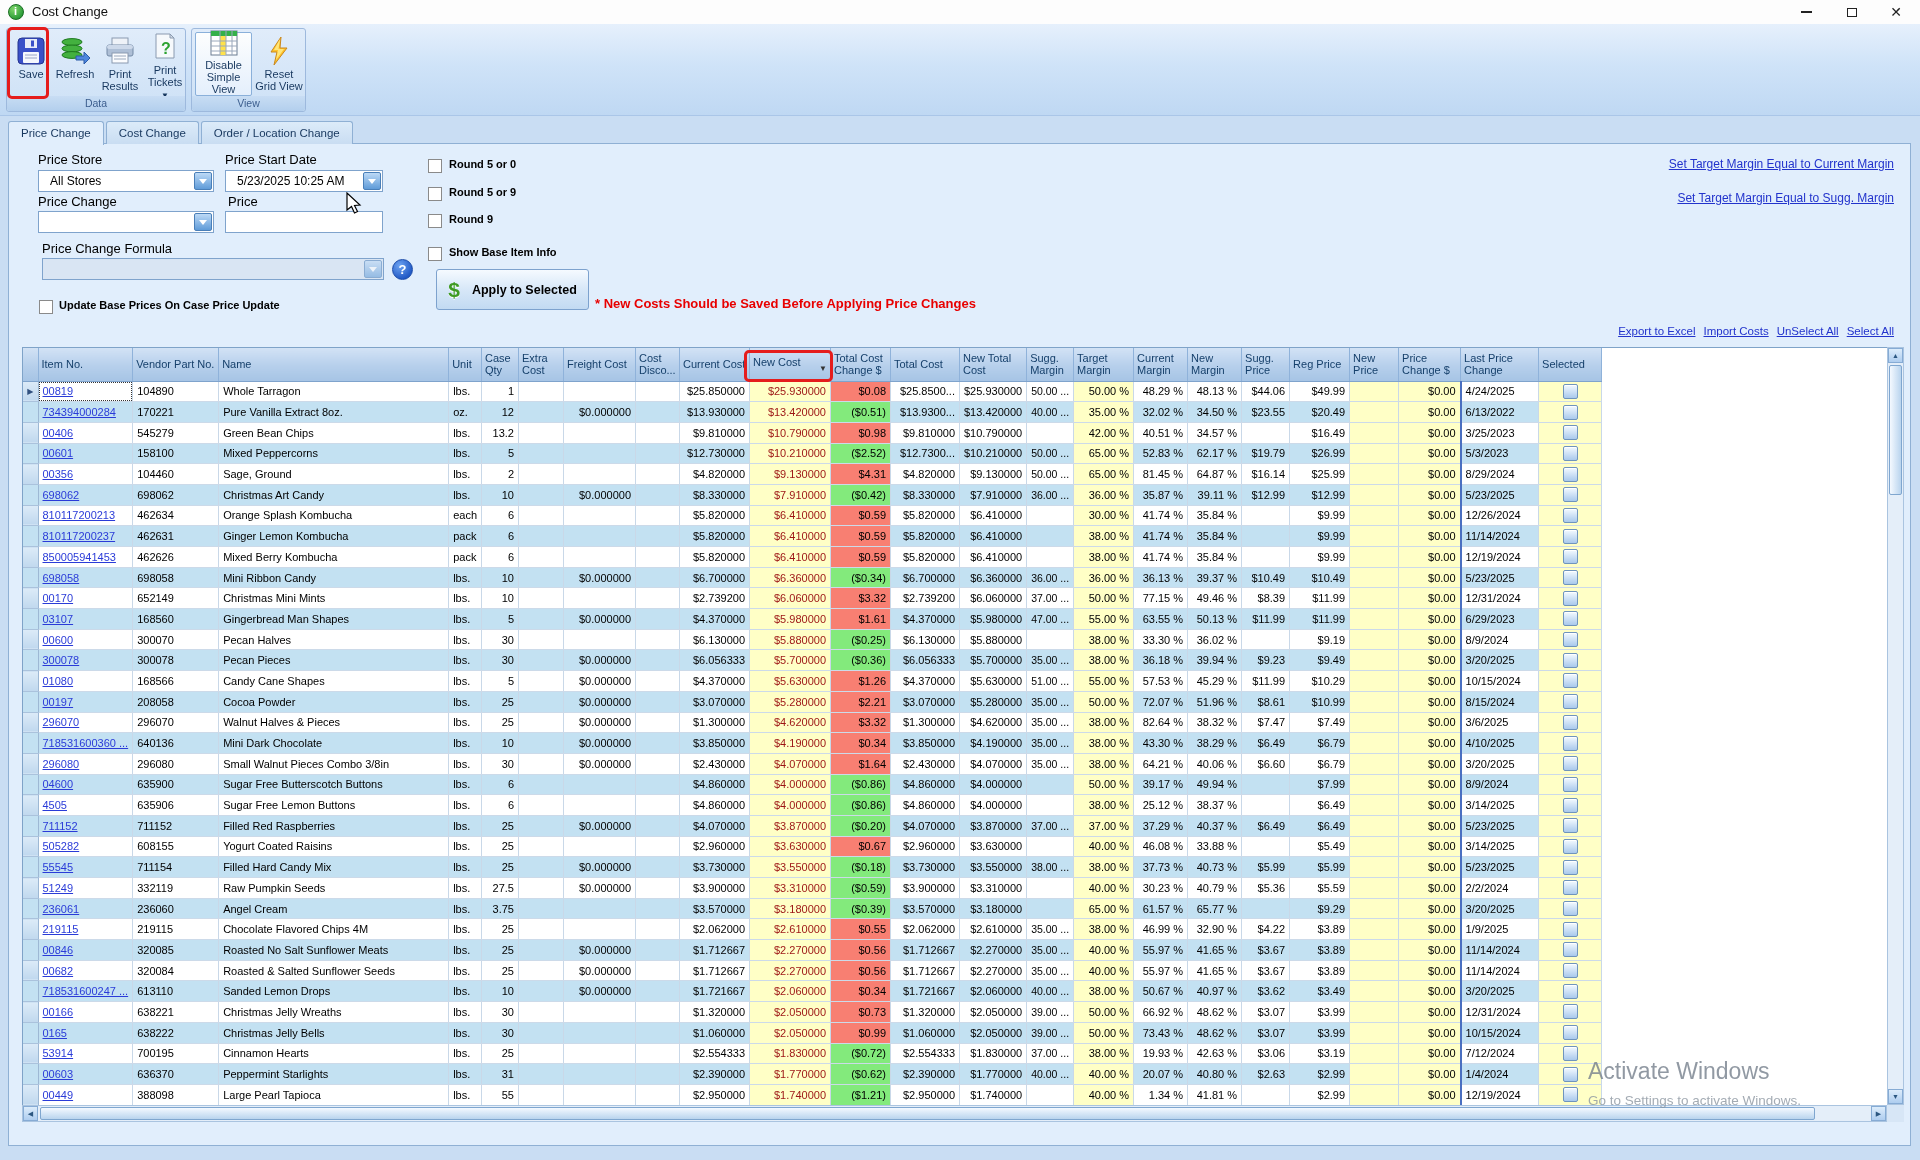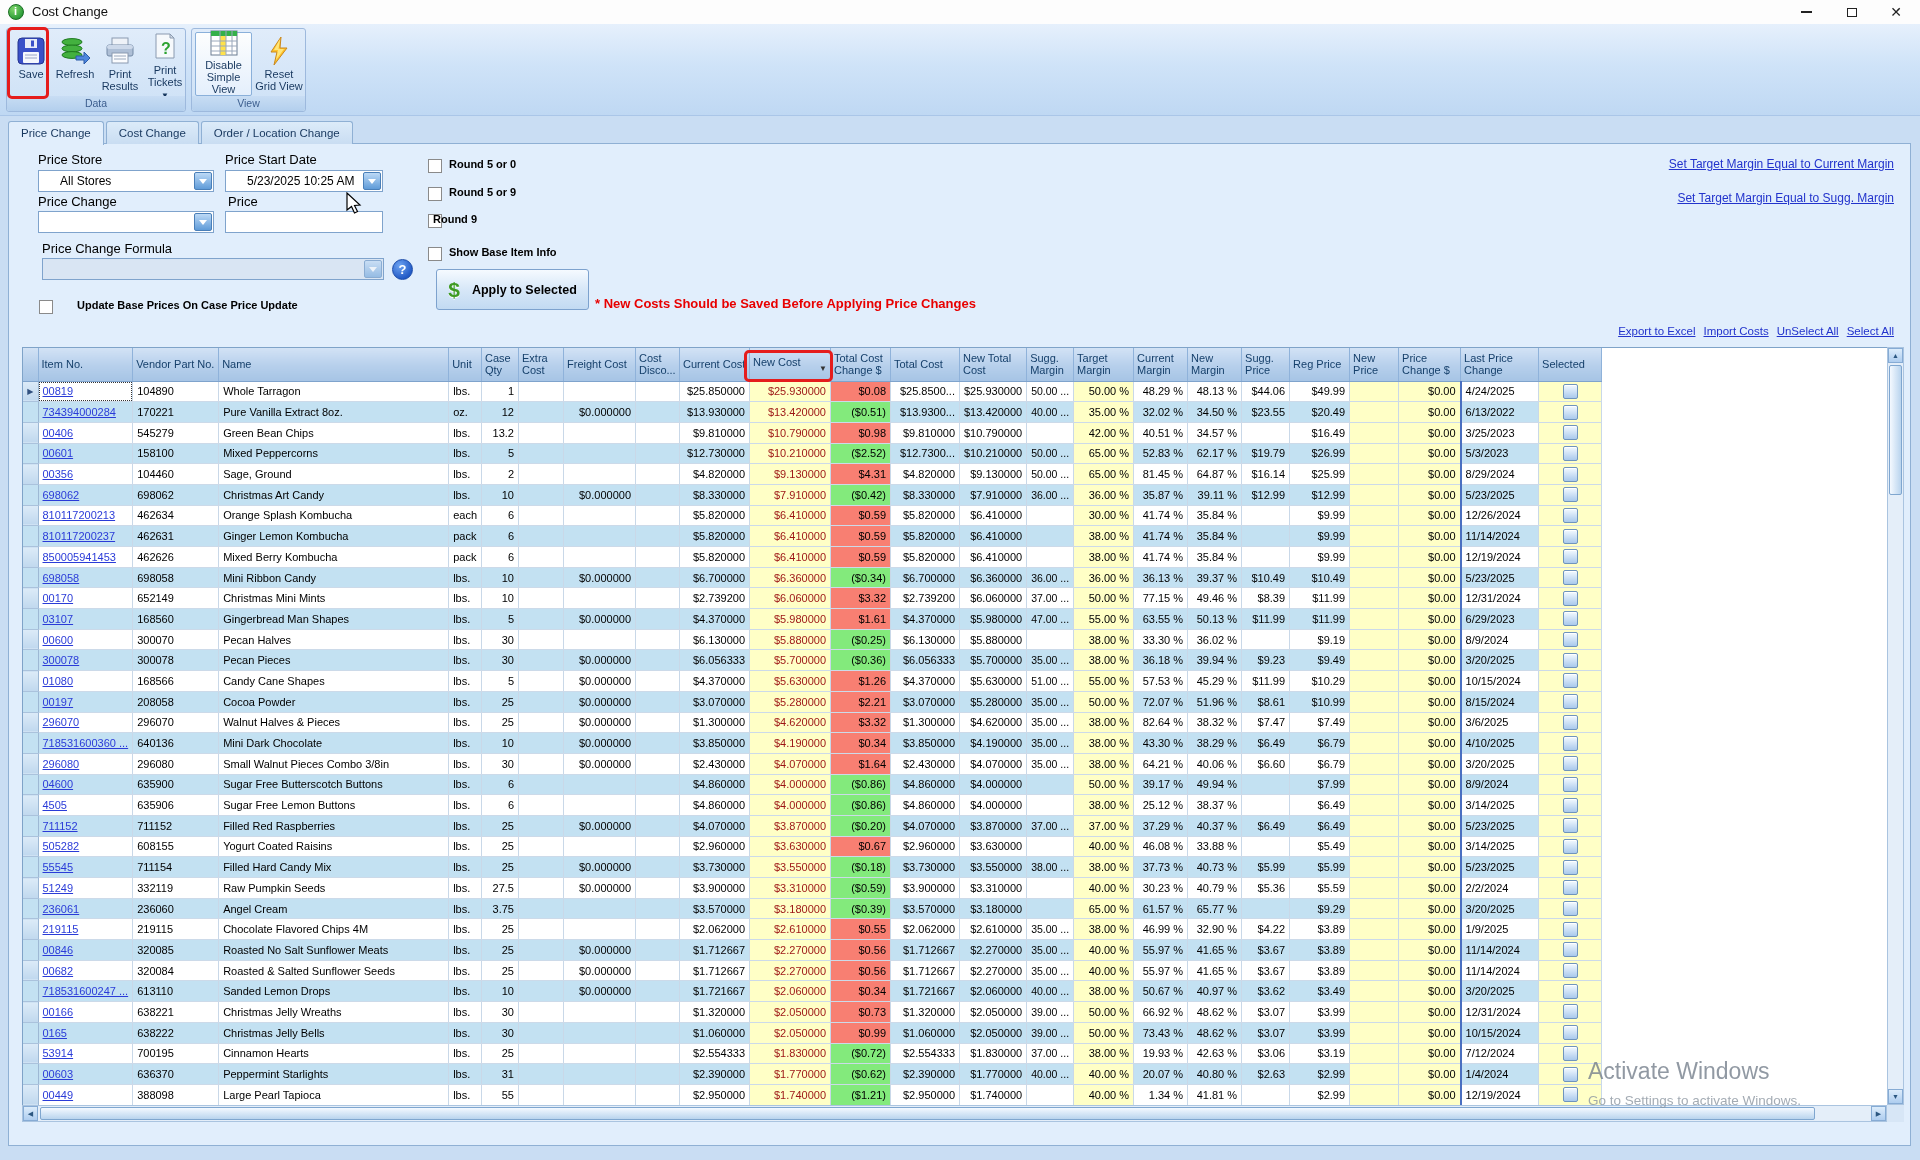--- a/index.html
+++ b/index.html
@@ -39,21 +39,21 @@
     border-bottom:none; border-radius:3px 3px 0 0; background:linear-gradient(#dcebf9,#c9ddf2);
     margin-right:2px; line-height:22px; }
   .tab-active { background:#e1eefc; font-weight:normal; position:relative; z-index:6; height:24px; }
 
   
   .panel { position:absolute; left:8px; top:143px; width:1903px; height:1003px;
     background:#e1eefc; border:1px solid #8fb0d4; }
 
   .flabel { position:absolute; font-size:13px; font-weight:normal; color:#000; }
   .combo { position:absolute; height:22px; background:#fff; border:1px solid #7fa3cc; font-size:12px;
-    color:#000; line-height:20px; padding-left:21px; }
+    color:#000; line-height:20px; padding-left:11px; }
   .combo-btn { position:absolute; right:1px; top:1px; width:18px; height:18px; border-radius:2px;
     background:linear-gradient(#bcd9f6,#5f9bd8); border:1px solid #4a7fb8; display:flex; align-items:center; justify-content:center; }
   .tri-down { width:0; height:0; border-left:4px solid transparent; border-right:4px solid transparent; border-top:5px solid #fff; }
   .input { position:absolute; height:22px; background:#fff; border:1px solid #7fa3cc; }
   .combo-disabled { background:#d9e5f3; }
   .combo-disabled .combo-btn { opacity:.55; }
   .help-icon { position:absolute; width:21px; height:21px; border-radius:50%;
     background:radial-gradient(circle at 35% 30%, #6ea4f2, #1f57c4 75%); border:1px solid #1a4aa8;
     color:#fff; font-weight:bold; font-size:13px; text-align:center; line-height:20px; }
   .cb { position:absolute; width:14px; height:14px; background:#fff; border:1px solid #8a8a8a; }
@@ -257,28 +257,28 @@
     <div class="flabel" style="left:33px; top:97px;">Price Change Formula</div>
     <div class="combo combo-disabled" style="left:33px; top:114px; width:342px;">
       <span></span>
       <div class="combo-btn">
           <div class="tri-down"></div>
         </div>
     </div>
     <div class="help-icon" style="left:383px; top:115px;">?</div>
 
     <div class="cb" style="left:30px; top:156px;"></div>
-    <div class="cb-label" style="left:68px; top:155px;">Update Base Prices On Case Price Update</div>
+    <div class="cb-label" style="left:50px; top:155px;">Update Base Prices On Case Price Update</div>
 
     <div class="cb" style="left:419px; top:15px;"></div>
     <div class="cb-label" style="left:440px; top:14px;">Round 5 or 0</div>
     <div class="cb" style="left:419px; top:43px;"></div>
     <div class="cb-label" style="left:440px; top:42px;">Round 5 or 9</div>
     <div class="cb" style="left:419px; top:70px;"></div>
-    <div class="cb-label" style="left:424px; top:69px;">Round 9</div>
+    <div class="cb-label" style="left:440px; top:69px;">Round 9</div>
     <div class="cb" style="left:419px; top:103px;"></div>
     <div class="cb-label" style="left:440px; top:102px;">Show Base Item Info</div>
 
     <div class="apply-btn" style="left:427px; top:125px;">
       <span class="dollar">$</span>
       <span class="alabel">Apply to Selected</span>
     </div>
     <div class="warning" style="left:586px; top:152px;">* New Costs Should be Saved Before Applying Price Changes</div>
 
     <div class="target-links">

